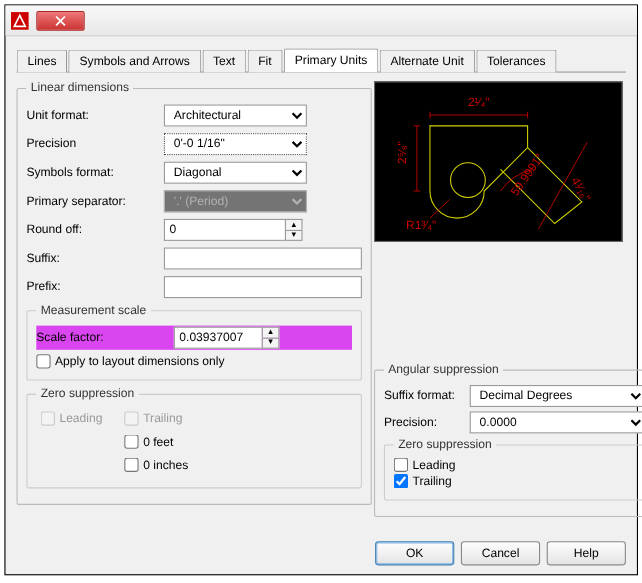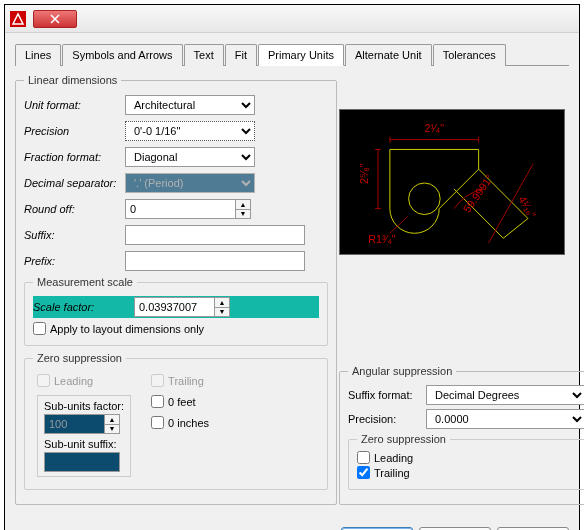--- a/index.html
+++ b/index.html
@@ -3,43 +3,43 @@
 <meta charset="utf-8">
 <style>
   * { box-sizing: border-box; font-family: 'Segoe UI', Tahoma, sans-serif; font-size: 11px; }
   body { margin: 0; background: #fff; padding: 4px; }
   .window { width: 576px; border: 1px solid #000; background: #f0f0f0; }
   .titlebar { height: 28px; background: linear-gradient(#f8f8f8,#e8e8e8); display: flex; align-items: center; padding: 0 4px; border-bottom: 1px solid #d0d0d0; }
   .titlebar .app-icon { width: 18px; height: 18px; margin-right: 6px; }
   .titlebar .title { flex: 1; color: #333; }
   .close-btn { width: 44px; height: 18px; background: linear-gradient(#e77,#c33); border: 1px solid #a22; border-radius: 2px; display: flex; align-items: center; justify-content: center; color: #fff; }
   .content { padding: 10px 10px 8px 10px; }
-  .tabs { display: flex; border-bottom: 1px solid #999; margin-bottom: 8px; }
+  .tabs { display: flex; border-bottom: 1px solid #999; margin-bottom: 8px; align-items: center; }
   .tab { padding: 4px 9px; border: 1px solid #999; border-bottom: none; margin-right: 1px; background: #f0f0f0; border-radius: 2px 2px 0 0; position: relative; top: 1px; cursor: pointer; }
   .tab.active { background: #fff; border-bottom: 1px solid #fff; }
-  .main-area { display: flex; gap: 2px; align-items: flex-end; }
+  .main-area { display: flex; gap: 2px; }
   .left-col { flex: 1; }
   .right-col { width: 230px; }
   fieldset { border: 1px solid #bbb; border-radius: 2px; margin: 0 0 6px 0; padding: 4px 8px 8px 8px; }
   fieldset.flat { border: 1px solid #ccc; }
   legend { padding: 0 4px; color: #333; }
   .row { display: flex; align-items: center; margin: 4px 0; min-height: 22px; }
-  .row label { width: 101px; font-style: italic; }
+  .row label { width: 125px; }
   select, input[type=text] { height: 20px; border: 1px solid #999; background: #fff; padding: 0 4px; }
   select { width: 130px; }
-  select:disabled, input:disabled { background: #0c4a6e; color: #999; }
+  select:disabled, input:disabled { background: #404040; color: #999; }
   .spinner { display: flex; }
   .spinner input { width: 110px; border-right: none; }
   .spin-btns { display: flex; flex-direction: column; width: 16px; }
   .spin-btns div { flex:1; border:1px solid #999; background:#f4f4f4; display:flex; align-items:center; justify-content:center; font-size:7px; line-height:1; cursor:pointer; }
   .spin-btns div:first-child { border-bottom:none; }
   .inp-full { width: 180px; }
   .preview { width: 226px; height: 146px; background: #000; border: 1px solid #666; position: relative; }
   .preview svg { width: 100%; height: 100%; }
-  .hl { background: #14b8a6; }
+  .hl { background: #d946ef; }
   .checkbox-row { display: flex; align-items: center; gap: 4px; margin: 2px 0; }
   .checkbox-row input { margin:0; }
   .zero-sup { display: flex; gap: 20px; padding: 4px 4px; }
   .zero-sup .col { display: flex; flex-direction: column; gap: 4px; }
   .sub-box { border:1px solid #ccc; padding:4px 6px; margin-top:2px; }
   .btn-row { display: flex; justify-content: flex-end; gap: 6px; padding: 8px 10px; }
   .btn { width: 72px; height: 22px; border: 1px solid #888; background: linear-gradient(#fdfdfd,#e4e4e4); border-radius: 3px; cursor:pointer; display:flex; align-items:center; justify-content:center; }
   .btn.default { border: 1px solid #3c7fb1; box-shadow: 0 0 0 1px #7eb4ea inset; }
   .disabled { color: #999; }
   .angular-row { display:flex; align-items:center; margin:4px 0; }
@@ -81,25 +81,25 @@
           <legend>Linear dimensions</legend>
           <div class="row">
             <label>Unit format:</label>
             <select><option>Architectural</option></select>
           </div>
           <div class="row">
             <label>Precision</label>
             <select style="border:1px dotted #555"><option>0'-0 1/16"</option></select>
           </div>
           <div class="row">
-            <label>Fraction format:</label>
+            <label>Symbols format:</label>
             <select><option>Diagonal</option></select>
           </div>
           <div class="row">
-            <label>Decimal separator:</label>
+            <label>Primary separator:</label>
             <select disabled=""><option>'.' (Period)</option></select>
           </div>
           <div class="row">
             <label>Round off:</label>
             <div class="spinner">
               <input type="text" value="0" style="">
               <div class="spin-btns">
                   <div>▲</div>
                   <div>▼</div>
                 </div>
@@ -132,32 +132,20 @@
             </div>
           </fieldset>
 
           <fieldset class="flat">
             <legend>Zero suppression</legend>
             <div class="zero-sup">
               <div class="col">
                 <div class="checkbox-row disabled">
                   <input type="checkbox" disabled="" style="">
                   <span>Leading</span>
-                </div>
-                <div class="sub-box">
-                  <div>Sub-units factor:</div>
-                  <div class="spinner" style="margin:2px 0 4px 0">
-                    <input type="text" disabled="" style="width: 60px;" value="100">
-                    <div class="spin-btns">
-                        <div>▲</div>
-                        <div>▼</div>
-                      </div>
-                  </div>
-                  <div>Sub-unit suffix:</div>
-                  <input type="text" disabled="" style="width: 76px; margin-top: 2px;" value="">
                 </div>
               </div>
               <div class="col">
                 <div class="checkbox-row disabled">
                   <input type="checkbox" disabled="" style="">
                   <span>Trailing</span>
                 </div>
                 <div class="checkbox-row">
                   <input type="checkbox" style="">
                   <span>0 feet</span>

